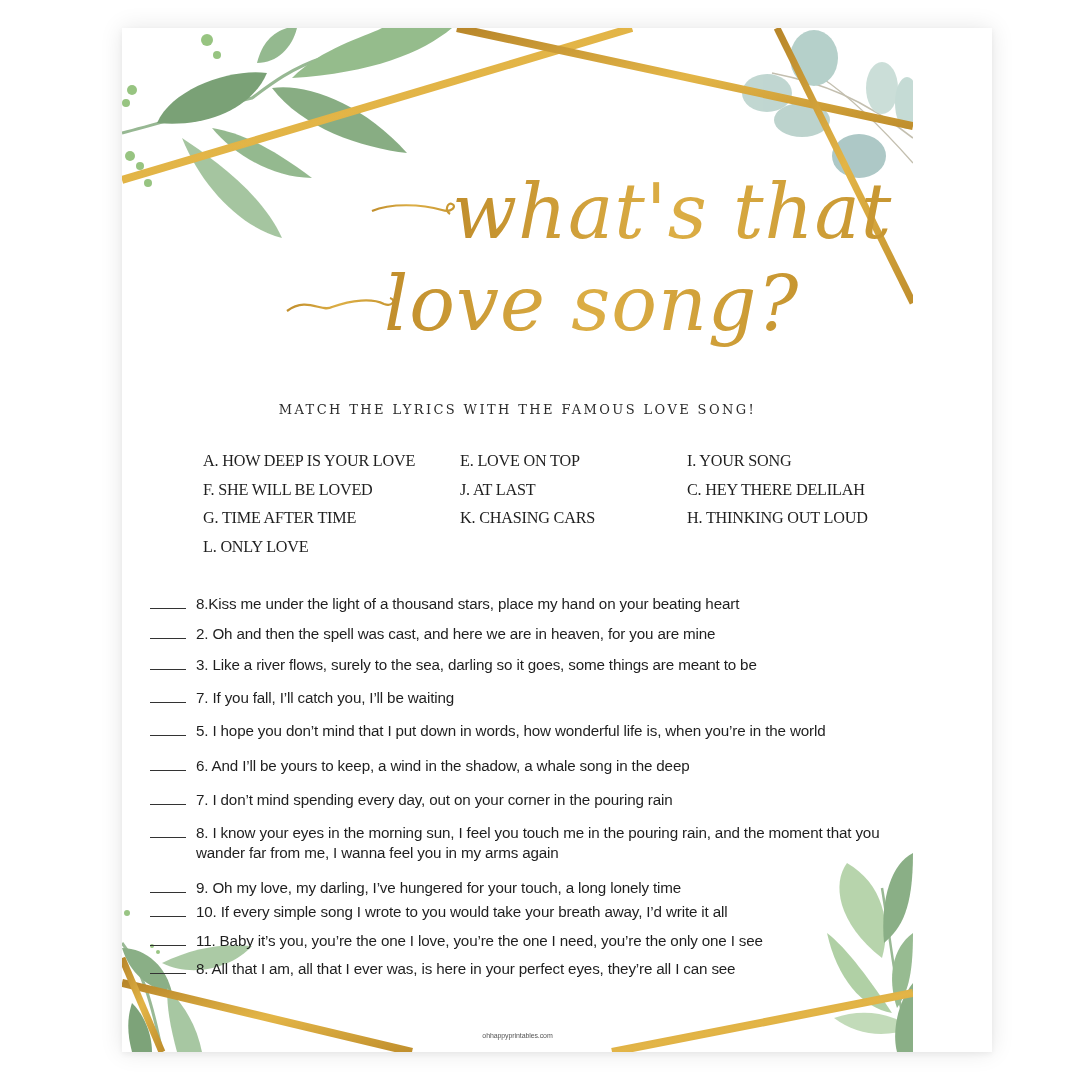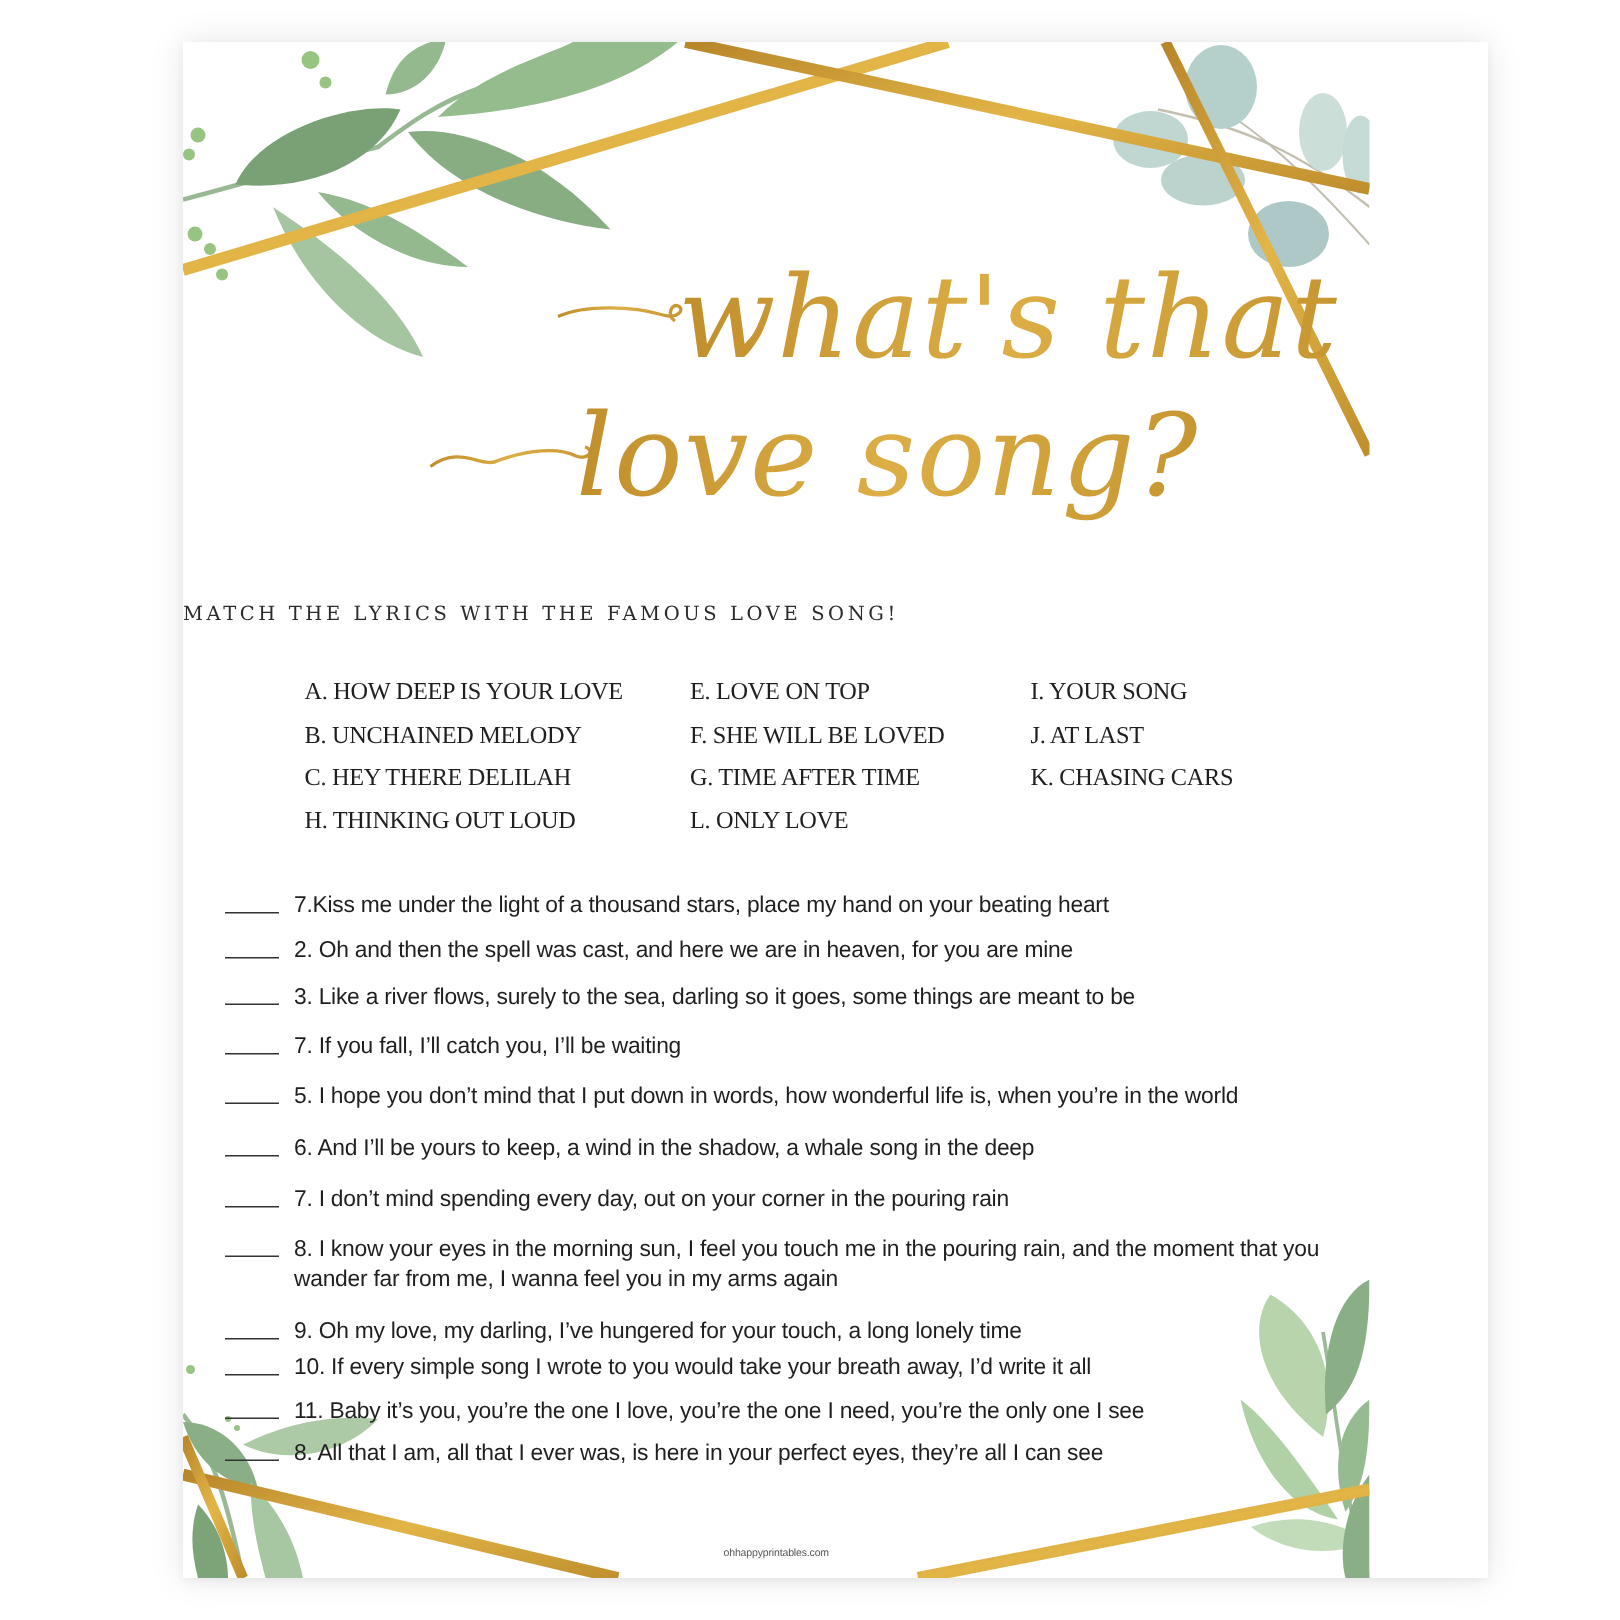--- a/index.html
+++ b/index.html
@@ -11,21 +11,21 @@
     position:absolute; left:122px; top:28px; width:870px; height:1024px; background:#ffffff;
     box-shadow: 0 0 22px rgba(0,0,0,0.10), 0 2px 6px rgba(0,0,0,0.05);
     overflow:hidden;
   }
   .deco { position:absolute; left:0; top:0; width:791px; height:1024px; pointer-events:none; }
   .title {
     position:absolute; left:0; top:0; width:791px; height:380px;
   }
   .title svg { position:absolute; left:0; top:0; }
   .subtitle {
-    position:absolute; left:0; top:374px; width:791px; text-align:left;
+    position:absolute; left:0; top:374px; width:791px; text-align:center;
     font-family: "DejaVu Serif", "Liberation Serif", serif;
     font-size:13px; letter-spacing:2.4px; color:#2b2b2b; font-weight:normal;
   }
   .options {
     position:absolute; left:81px; top:423px; width:660px;
     display:grid; grid-template-columns: 257px 227px 176px; row-gap:8.5px;
     font-size:16.2px; color:#1f1f1f; letter-spacing:-0.2px;
   }
   .options span { white-space:nowrap; line-height:20px;font-family:Liberation Serif, serif; }
   .questions { position:absolute; left:28px; top:566px; width:740px; }
@@ -133,34 +133,33 @@
       <text x="262" y="302" font-family="'DejaVu Serif', serif" font-style="italic" font-size="76" fill="url(#goldT)" letter-spacing="1">love song?</text>
     </svg>
   </div>
 
   <div class="subtitle">MATCH THE LYRICS WITH THE FAMOUS LOVE SONG!</div>
 
   <div class="options">
     <span>A. HOW DEEP IS YOUR LOVE</span>
     <span>E. LOVE ON TOP</span>
     <span>I. YOUR SONG</span>
-    <span>B. UNCHAINED MELODY</span>
     <span>F. SHE WILL BE LOVED</span>
     <span>J. AT LAST</span>
     <span>C. HEY THERE DELILAH</span>
     <span>G. TIME AFTER TIME</span>
     <span>K. CHASING CARS</span>
     <span>H. THINKING OUT LOUD</span>
     <span>L. ONLY LOVE</span>
   </div>
 
   <div class="questions">
     <div class="q" style="top:0px">
       <span class="blank"></span>
-      <span class="qtext">7.Kiss me under the light of a thousand stars, place my hand on your beating heart</span>
+      <span class="qtext">8.Kiss me under the light of a thousand stars, place my hand on your beating heart</span>
     </div>
     <div class="q" style="top:30px">
       <span class="blank"></span>
       <span class="qtext">2. Oh and then the spell was cast, and here we are in heaven, for you are mine</span>
     </div>
     <div class="q" style="top:61px">
       <span class="blank"></span>
       <span class="qtext">3. Like a river flows, surely to the sea, darling so it goes, some things are meant to be</span>
     </div>
     <div class="q" style="top:94px">

